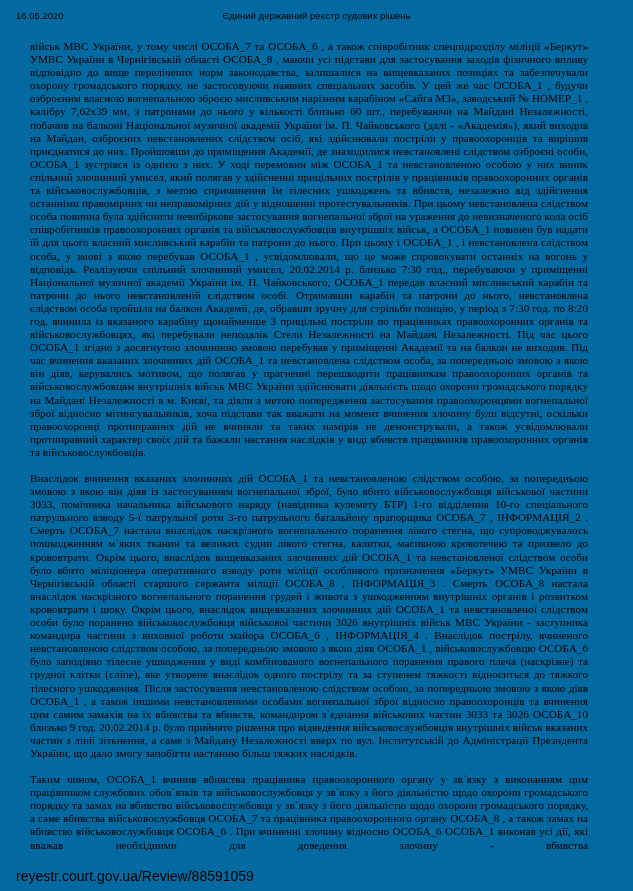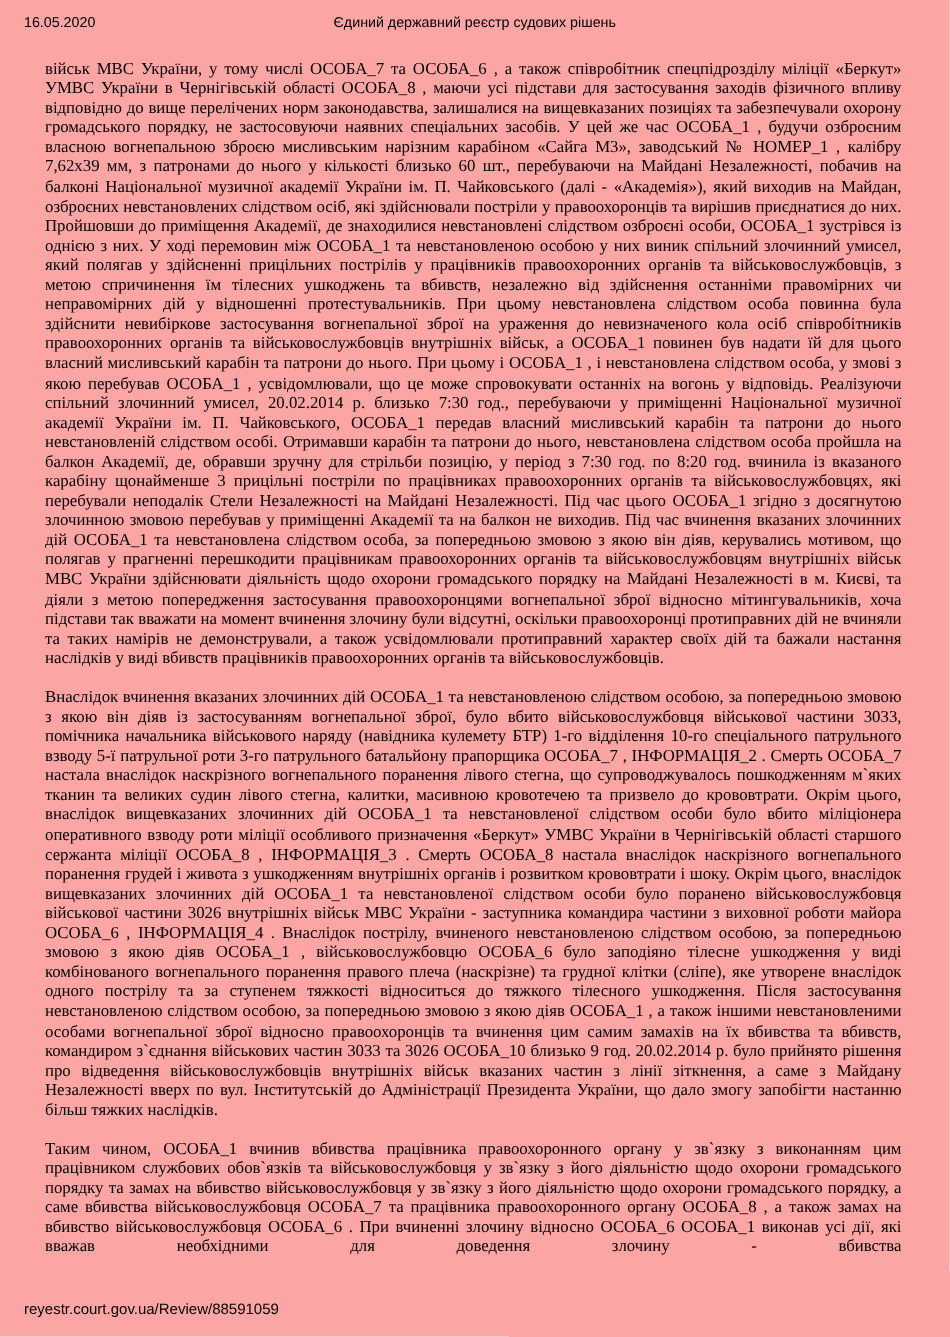--- a/index.html
+++ b/index.html
@@ -9,21 +9,21 @@
     background: #ffffff;
     overflow: hidden;
     position: relative;
     font-family: "Liberation Serif", serif;
     color: #000000;
   }
   .page {
     width: 633px;
     height: 891px;
     position: relative;
-    background: #fca5a5;
+    background: #0369a1;
   }
   .print-header {
     position: absolute;
     top: 10px;
     left: 16px;
     right: 16px;
     height: 14px;
     font-family: "Liberation Sans", sans-serif;
     font-size: 9.5px;
     color: #000000;
@@ -44,36 +44,36 @@
     position: absolute;
     top: 40px;
     left: 30px;
     width: 575px;
     font-family: "Liberation Serif", serif;
     font-size: 11.2px;
     line-height: 13.1px;
     color: #000000;
   }
   .doc-body p {
-    margin: 0 4px 13px 0;
+    margin: 0 17px 13px 0;
     text-align: justify;
     text-justify: inter-word;
   }
   .doc-body p.continued-to-next-page {
     text-align-last: justify;
     margin-bottom: 0;
   }
   .print-footer {
     position: absolute;
     left: 16px;
     right: 16px;
     bottom: 10px;
     height: 13px;
     font-family: "Liberation Sans", sans-serif;
-    font-size: 10px;
+    font-size: 14px;
     color: #000000;
   }
   .print-footer .url {
     position: absolute;
     left: 0;
     top: 0;
   }
   .print-footer .page-num {
     position: absolute;
     right: 0;

